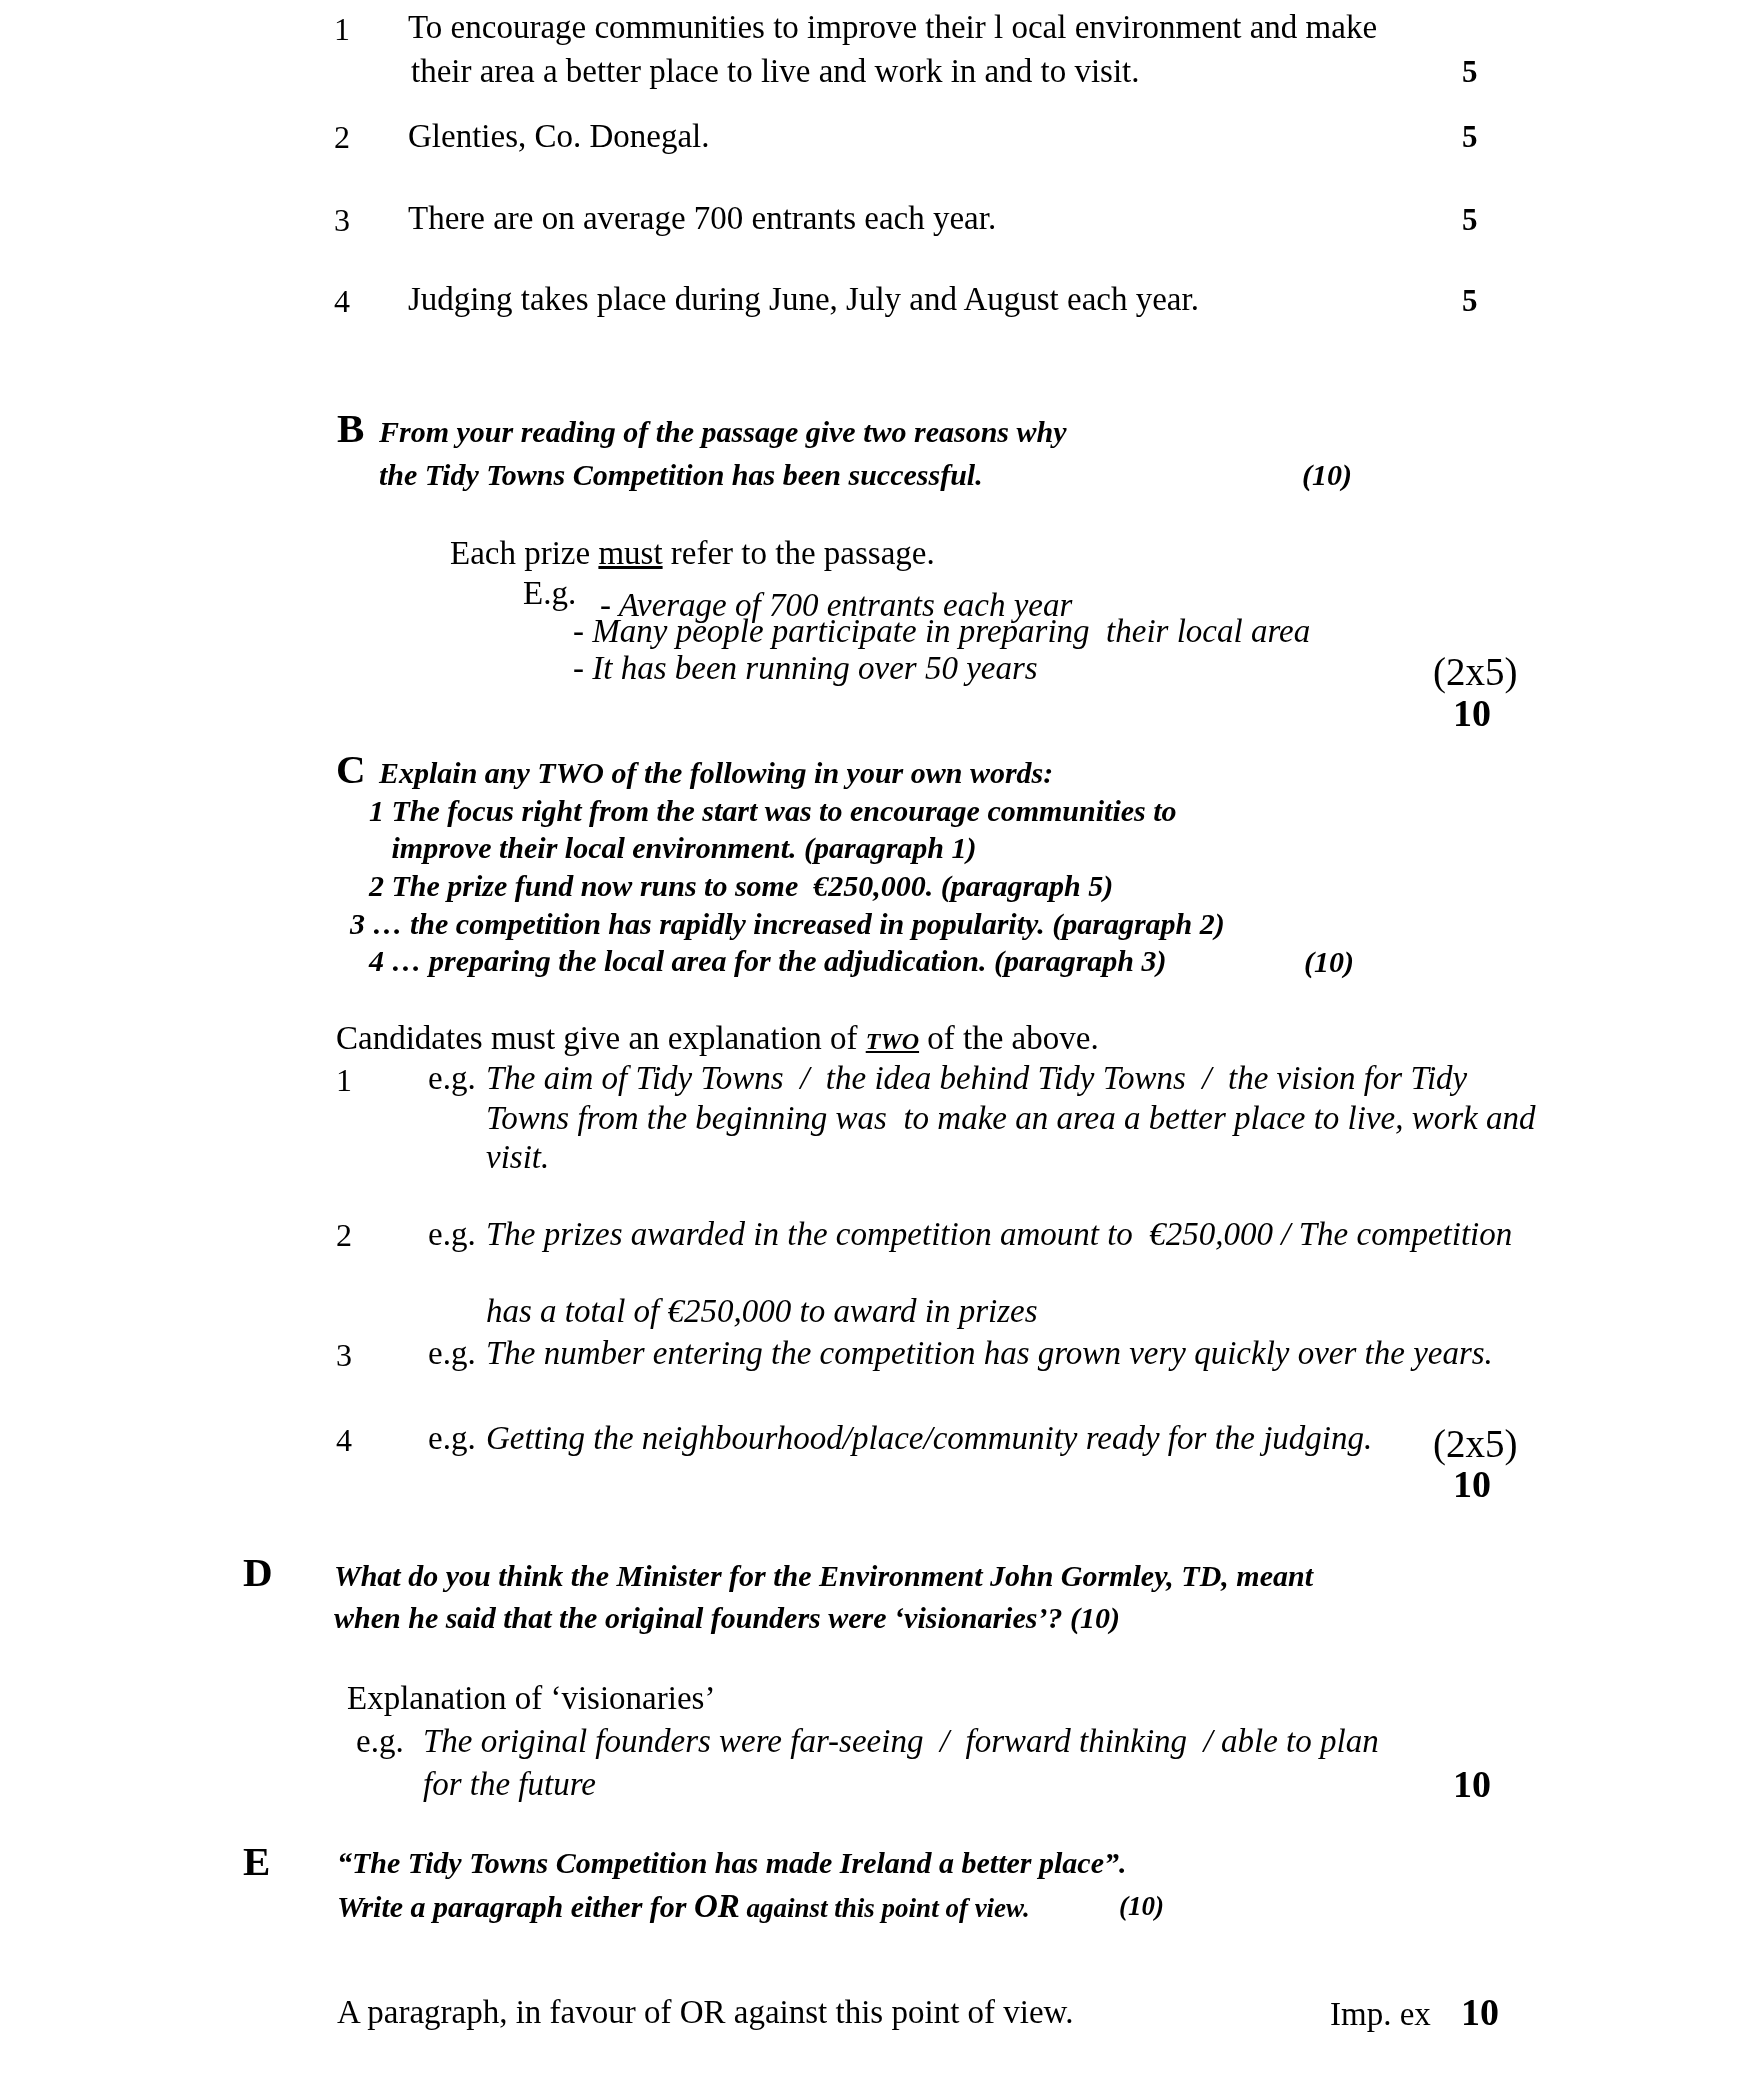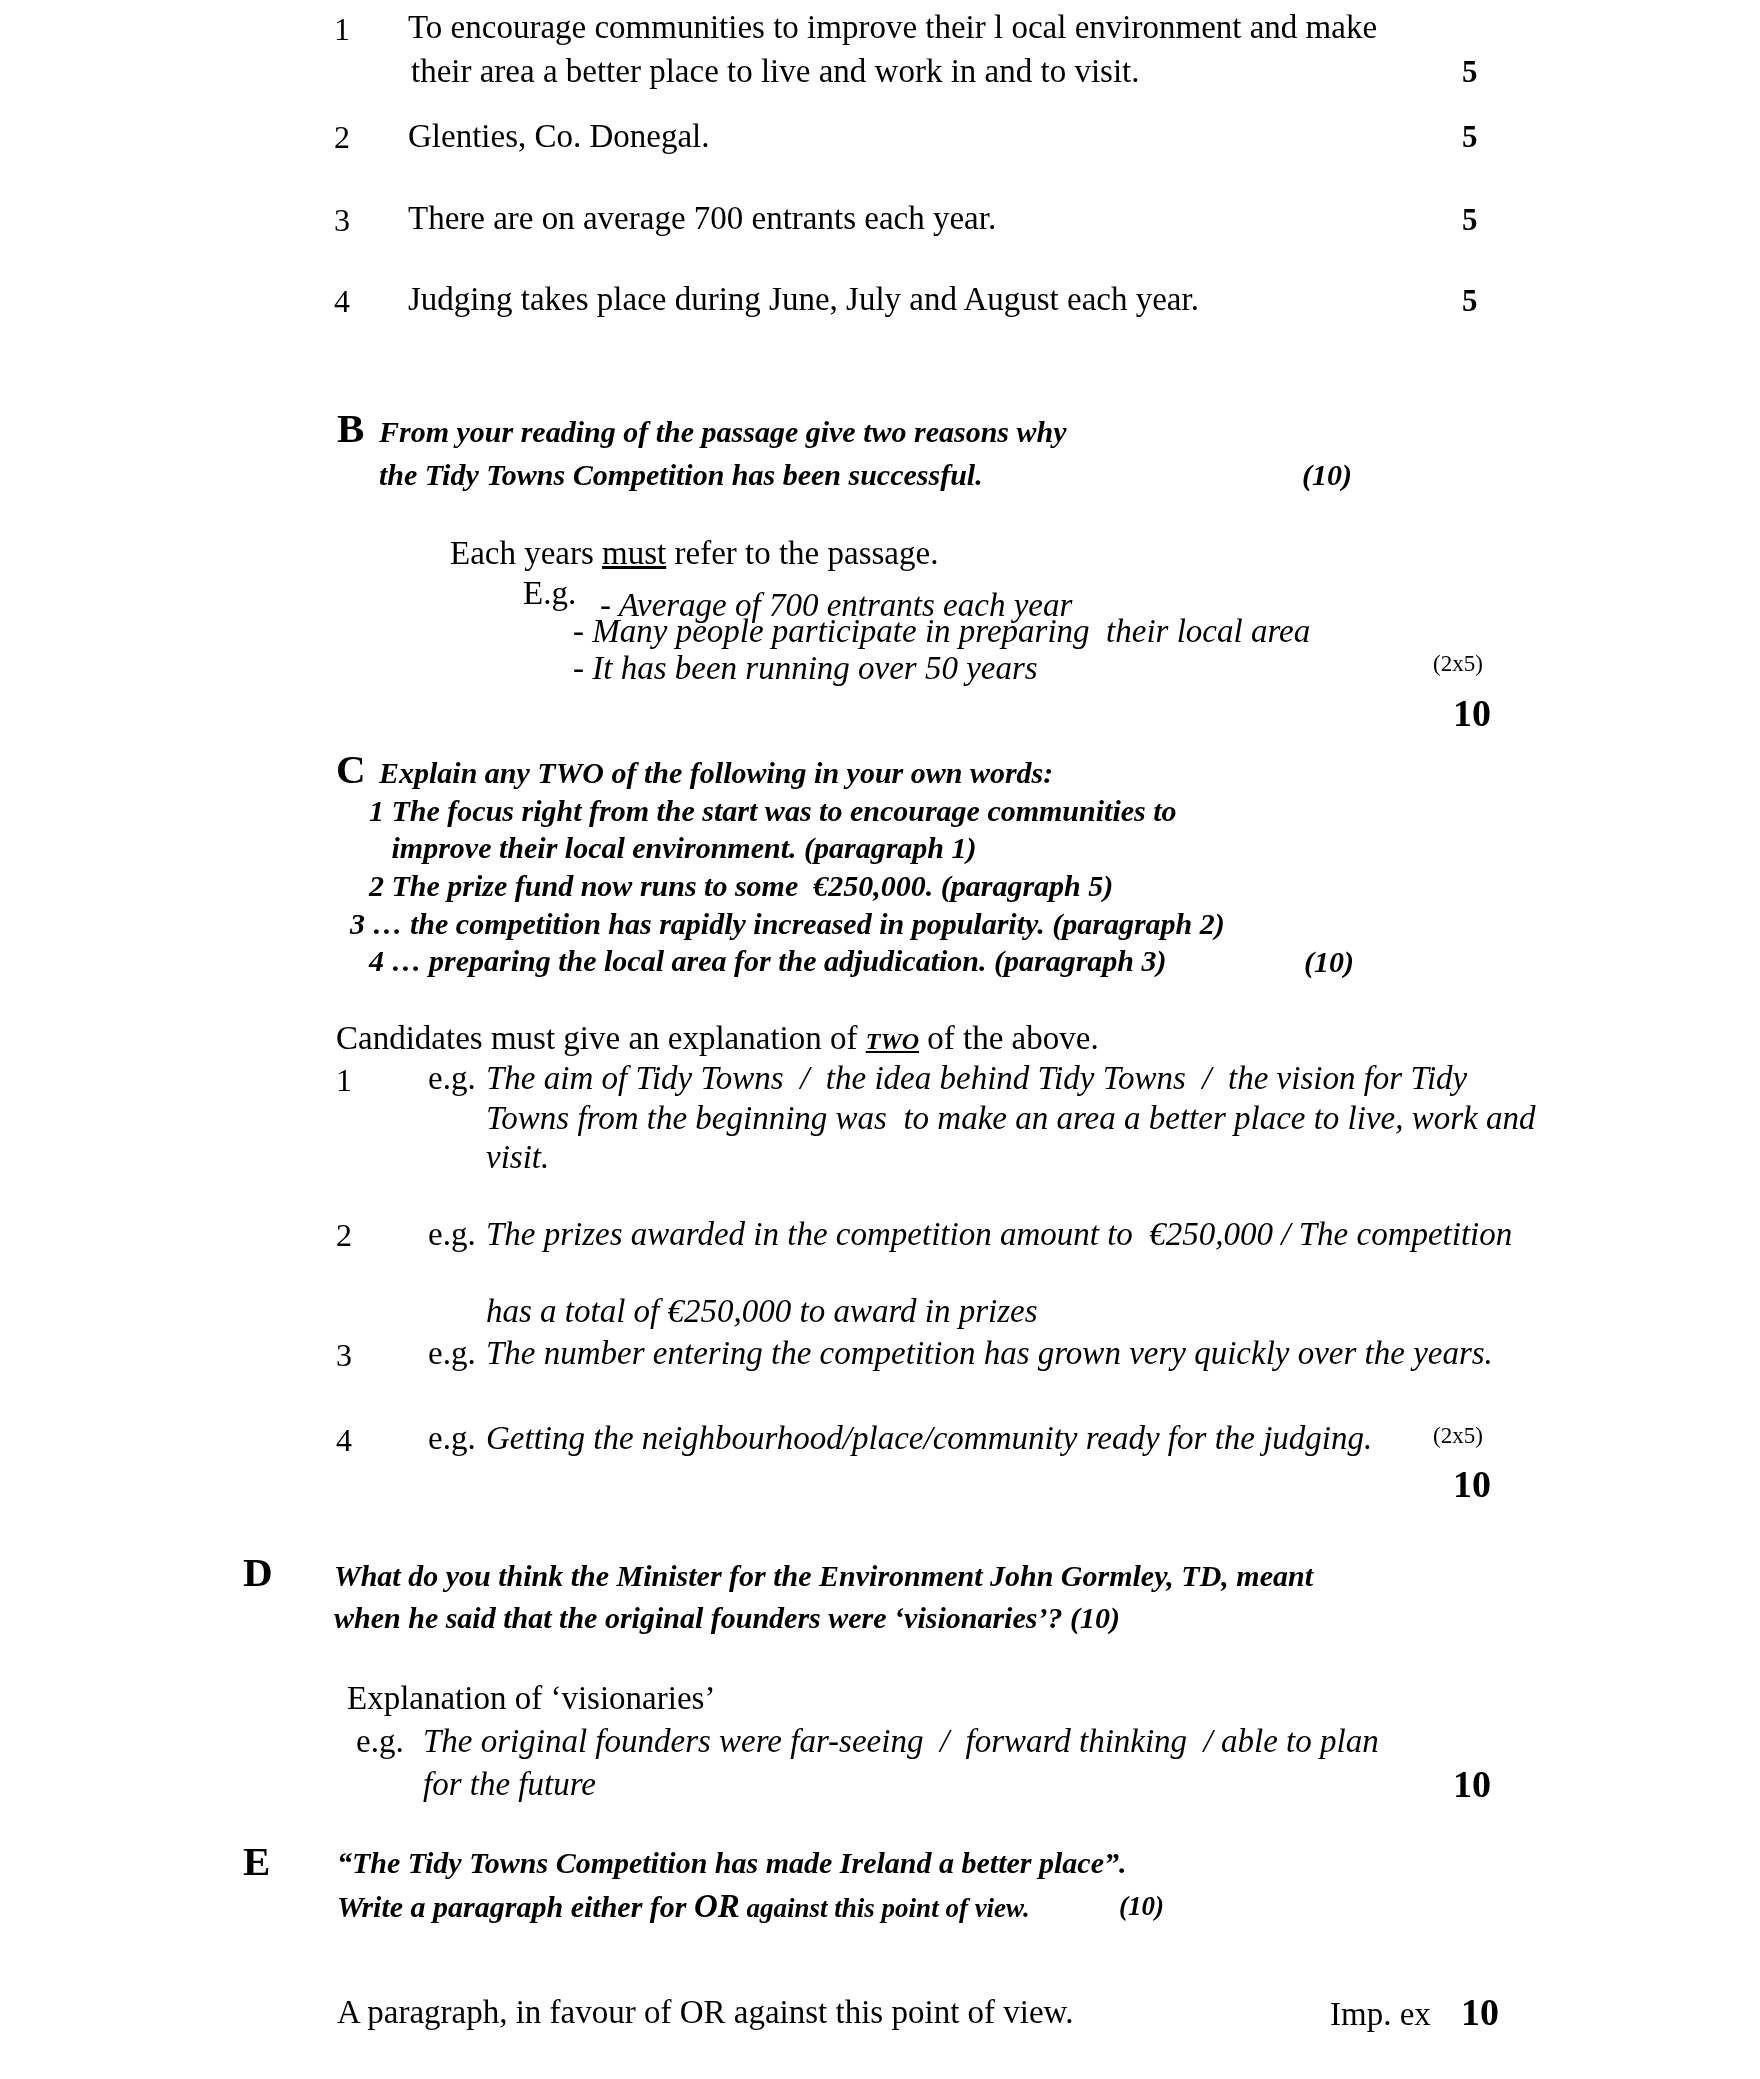--- a/index.html
+++ b/index.html
@@ -30,21 +30,21 @@
   }
 
   
   .t-ans      { font-size: 33px; }            
   .t-ansital  { font-size: 33px; font-style: italic; }
   .t-q        { font-size: 30px; font-weight: bold; font-style: italic; }
   .t-qsmall   { font-size: 27px; font-weight: bold; font-style: italic; }
   .t-letter   { font-size: 41px; font-weight: bold; }
   .t-num      { font-size: 32px; }
   .t-mark     { font-size: 31px; font-weight: bold; }
-  .t-markpl   { font-size: 23px; }
+  .t-markpl   { font-size: 39px; }
   .t-markbig  { font-size: 38px; font-weight: bold; }
   .t-smallor  { font-size: 33px; font-weight: bold; font-style: italic; }
 
   .u { text-decoration: underline; }
 
   .twoword {
     font-weight: bold;
     font-style: italic;
     text-decoration: underline;
     font-size: 24px;
@@ -70,21 +70,21 @@
 
   <div class="row t-num" style="left:334px; top:285px;">4</div>
   <div class="row t-ans" style="left:408px; top:283px;">Judging takes place during June, July and August each year.</div>
   <div class="row t-mark" style="left:1462px; top:285px;">5</div>
 
   <div class="row t-letter" style="left:337px; top:408px;">B</div>
   <div class="row t-q" style="left:379px; top:417px;">From your reading of the passage give two reasons why</div>
   <div class="row t-q" style="left:379px; top:460px;">the Tidy Towns Competition has been successful.</div>
   <div class="row t-q" style="left:1302px; top:460px;">(10)</div>
 
-  <div class="row t-ans" style="left:450px; top:537px;"><span>Each years </span><span class="u">must</span><span> refer to the passage.</span></div>
+  <div class="row t-ans" style="left:450px; top:537px;"><span>Each prize </span><span class="u">must</span><span> refer to the passage.</span></div>
 
   <div class="row t-ans" style="left:523px; top:577px;">E.g.</div>
   <div class="row t-ansital" style="left:600px; top:577px;margin-top:12px;">- Average of 700 entrants each year</div>
   <div class="row t-ansital" style="left:573px; top:615px;">- Many people participate in preparing  their local area</div>
   <div class="row t-ansital" style="left:573px; top:652px;">- It has been running over 50 years</div>
 
   <div class="row t-markpl" style="left:1433px; top:652px;">(2x5)</div>
   <div class="row t-markbig" style="left:1453px; top:694px;">10</div>
 
   <div class="row t-letter" style="left:336px; top:749px;">C</div>

